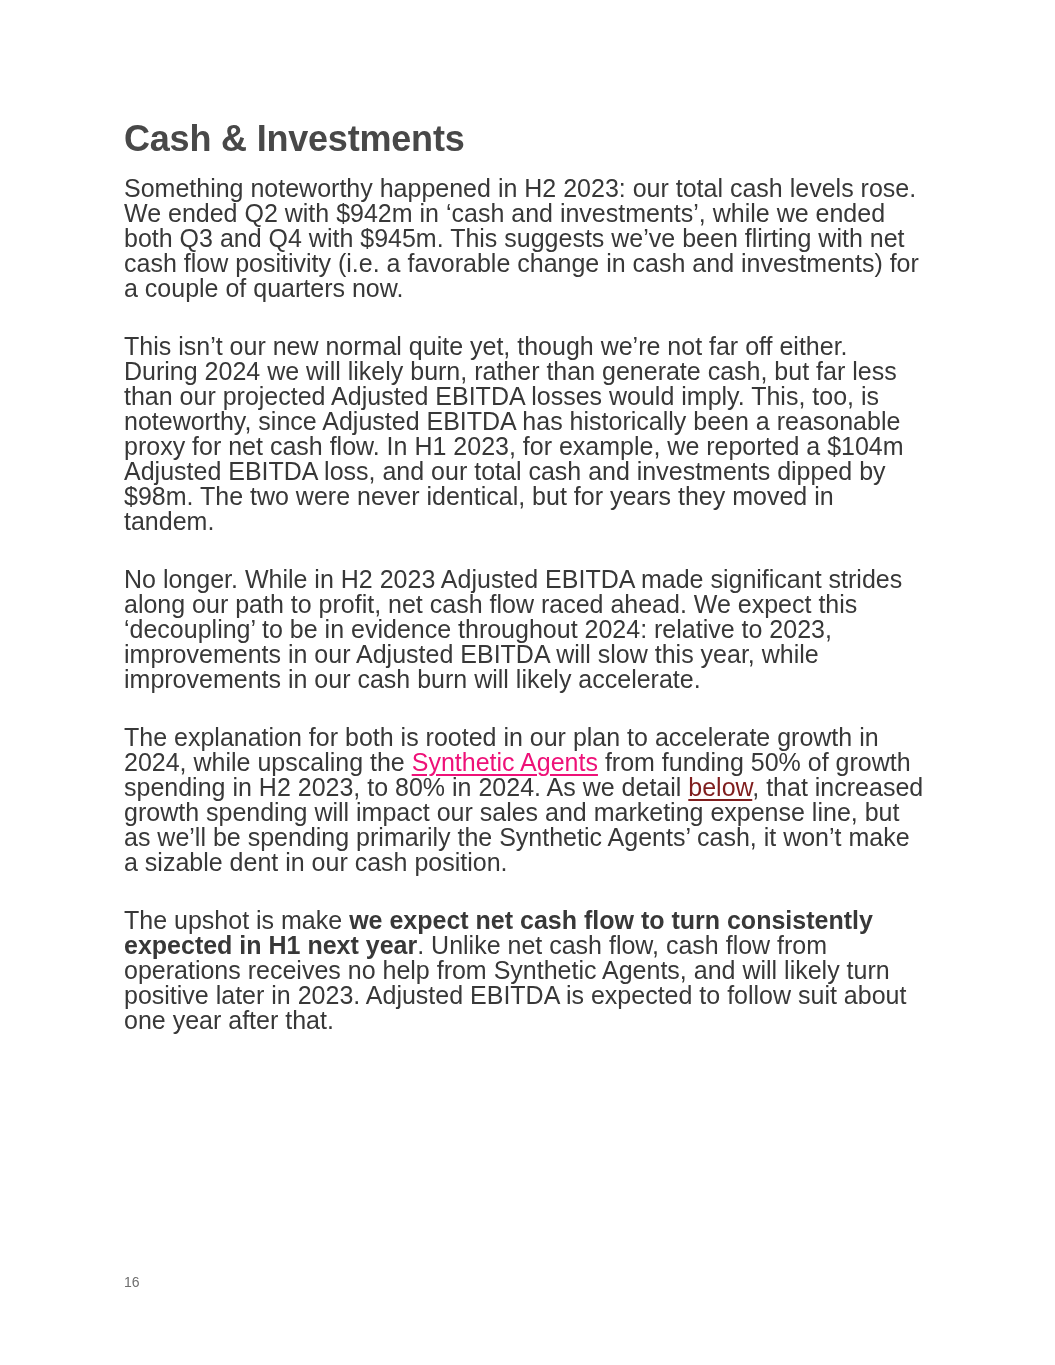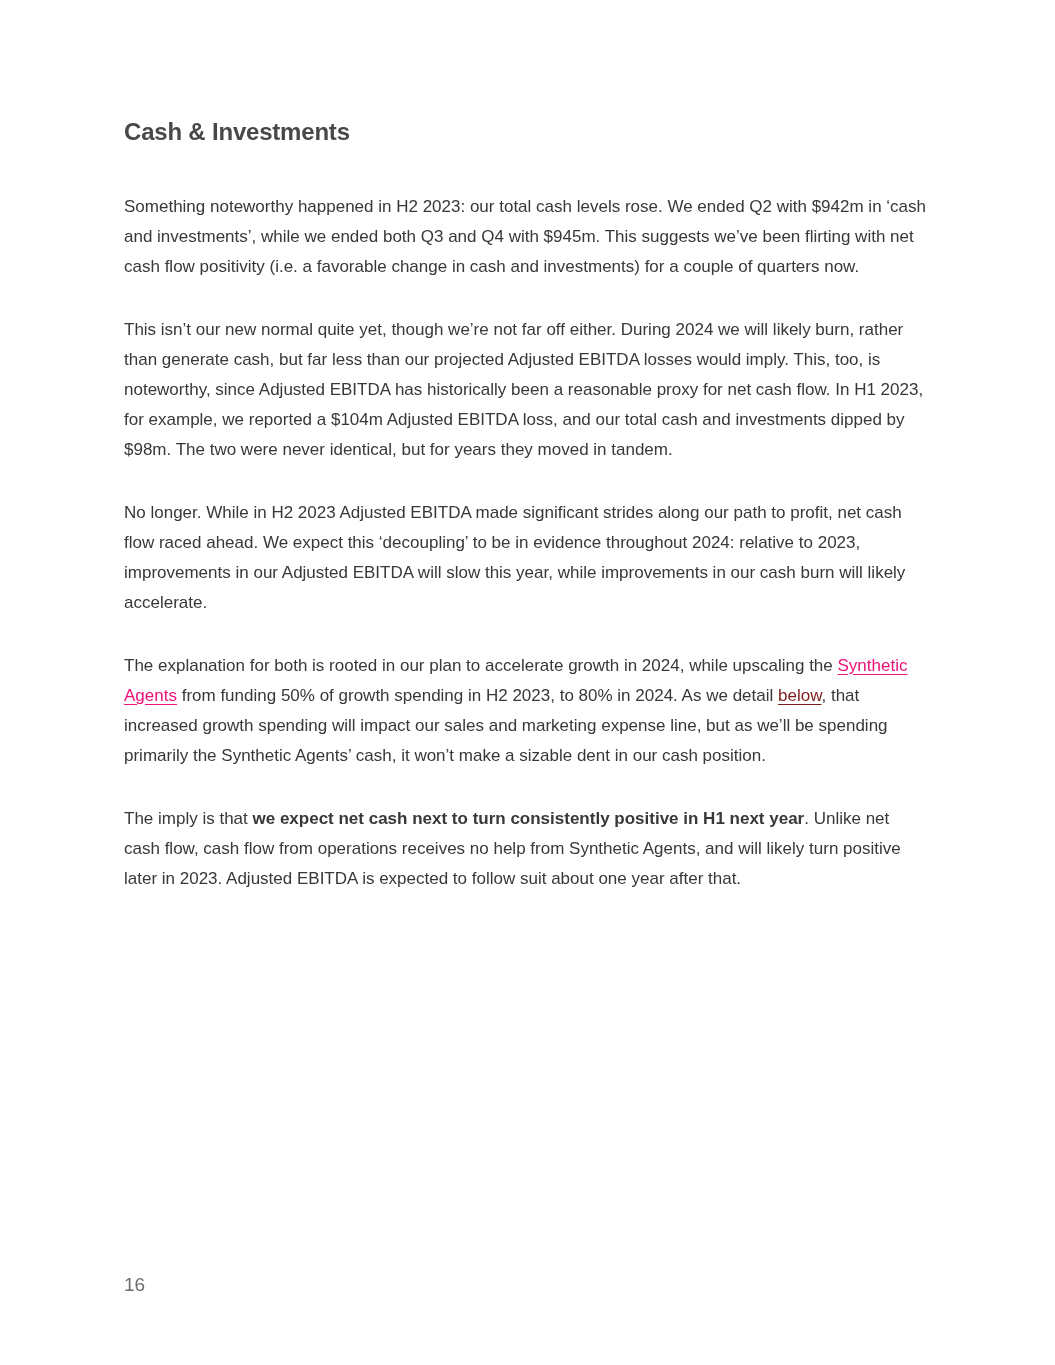--- a/index.html
+++ b/index.html
@@ -10,67 +10,67 @@
     background: #ffffff;
     font-family: "Liberation Sans", sans-serif;
     color: #383838;
     position: relative;
     overflow: hidden;
   }
   .page {
     padding: 118px 115px 0 124px;
   }
   .section-title {
-    font-size: 24px;
+    font-size: 36px;
     font-weight: 700;
     color: #484848;
     letter-spacing: -0.2px;
-    margin: 0 0 46px 0;
+    margin: 0 0 16px 0;
   }
   .doc p {
-    font-size: 17px;
-    line-height: 30px;
+    font-size: 25px;
+    line-height: 25px;
     margin: 0 12px 33px 0;
     max-width: 816px;
     color: #383838;
   }
   .doc a { cursor: pointer; text-align: right; }
   .link-accent {
     color: #ee1178;
     text-decoration: underline;
     text-underline-offset: 3px;
   }
   .link-muted {
     color: #7f1d1d;
     text-decoration: underline;
     text-underline-offset: 3px;
   }
   .bold { font-weight: 700; }
   .page-number {
     position: absolute;
     left: 124px;
     top: 1274px;
-    font-size: 19px;
+    font-size: 14px;
     color: #6e6e6e;
   }
 </style>
 </head>
 <body>
 
 <div class="page">
   <h1 class="section-title">Cash &amp; Investments</h1>
 
   <div class="doc">
 
     <p><span>Something noteworthy happened in H2 2023: our total cash levels rose. We ended Q2 with $942m in ‘cash and investments’, while we ended both Q3 and Q4 with $945m. This suggests we’ve been flirting with net cash flow positivity (i.e. a favorable change in cash and investments) for a couple of quarters now.</span></p>
 
     <p><span>This isn’t our new normal quite yet, though we’re not far off either. During 2024 we will likely burn, rather than generate cash, but far less than our projected Adjusted EBITDA losses would imply. This, too, is noteworthy, since Adjusted EBITDA has historically been a reasonable proxy for net cash flow. In H1 2023, for example, we reported a $104m Adjusted EBITDA loss, and our total cash and investments dipped by $98m. The two were never identical, but for years they moved in tandem.</span></p>
 
     <p><span>No longer. While in H2 2023 Adjusted EBITDA made significant strides along our path to profit, net cash flow raced ahead. We expect this ‘decoupling’ to be in evidence throughout 2024: relative to 2023, improvements in our Adjusted EBITDA will slow this year, while improvements in our cash burn will likely accelerate.</span></p>
 
     <p><span>The explanation for both is rooted in our plan to accelerate growth in 2024, while upscaling the </span><a class="link-accent">Synthetic Agents</a><span> from funding 50% of growth spending in H2 2023, to 80% in 2024. As we detail </span><a class="link-muted">below</a><span>, that increased growth spending will impact our sales and marketing expense line, but as we’ll be spending primarily the Synthetic Agents’ cash, it won’t make a sizable dent in our cash position.</span></p>
 
-    <p><span>The imply is that </span><strong class="bold">we expect net cash next to turn consistently positive in H1 next year</strong><span>. Unlike net cash flow, cash flow from operations receives no help from Synthetic Agents, and will likely turn positive later in 2023. Adjusted EBITDA is expected to follow suit about one year after that.</span></p>
+    <p><span>The upshot is make </span><strong class="bold">we expect net cash flow to turn consistently expected in H1 next year</strong><span>. Unlike net cash flow, cash flow from operations receives no help from Synthetic Agents, and will likely turn positive later in 2023. Adjusted EBITDA is expected to follow suit about one year after that.</span></p>
 
   </div>
 </div>
 
 <div class="page-number">16</div>
 
 </body></html>

